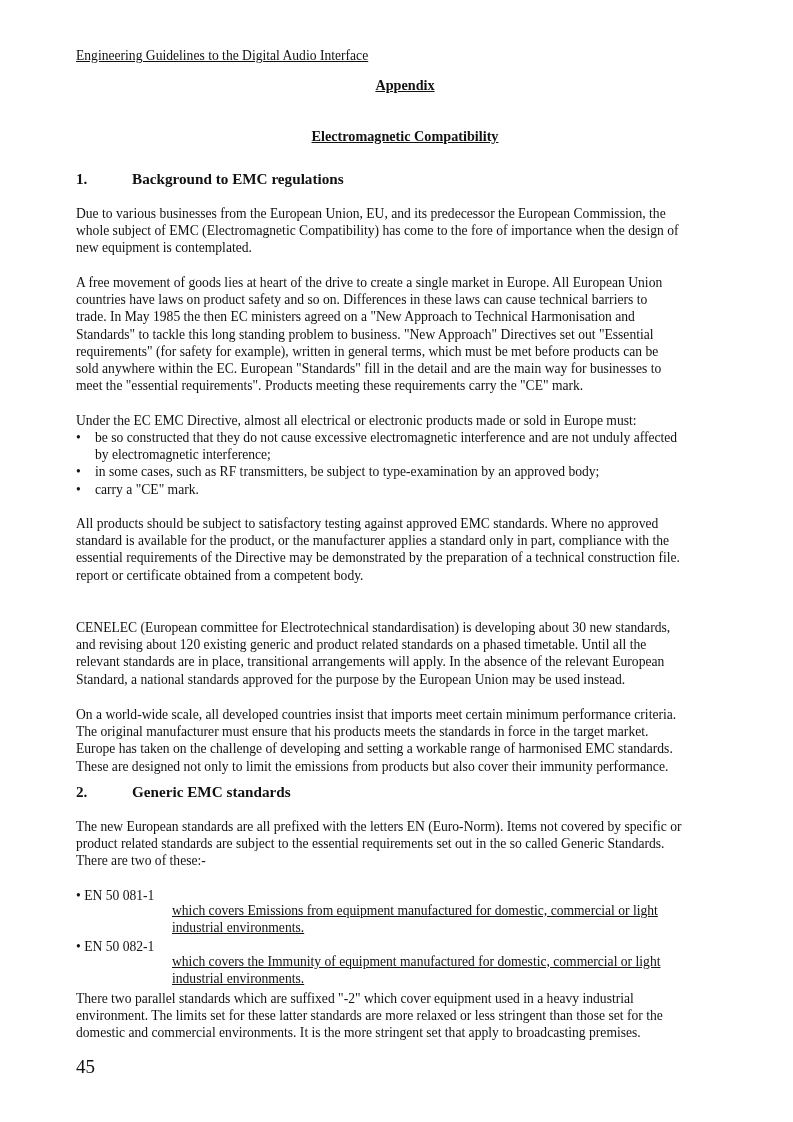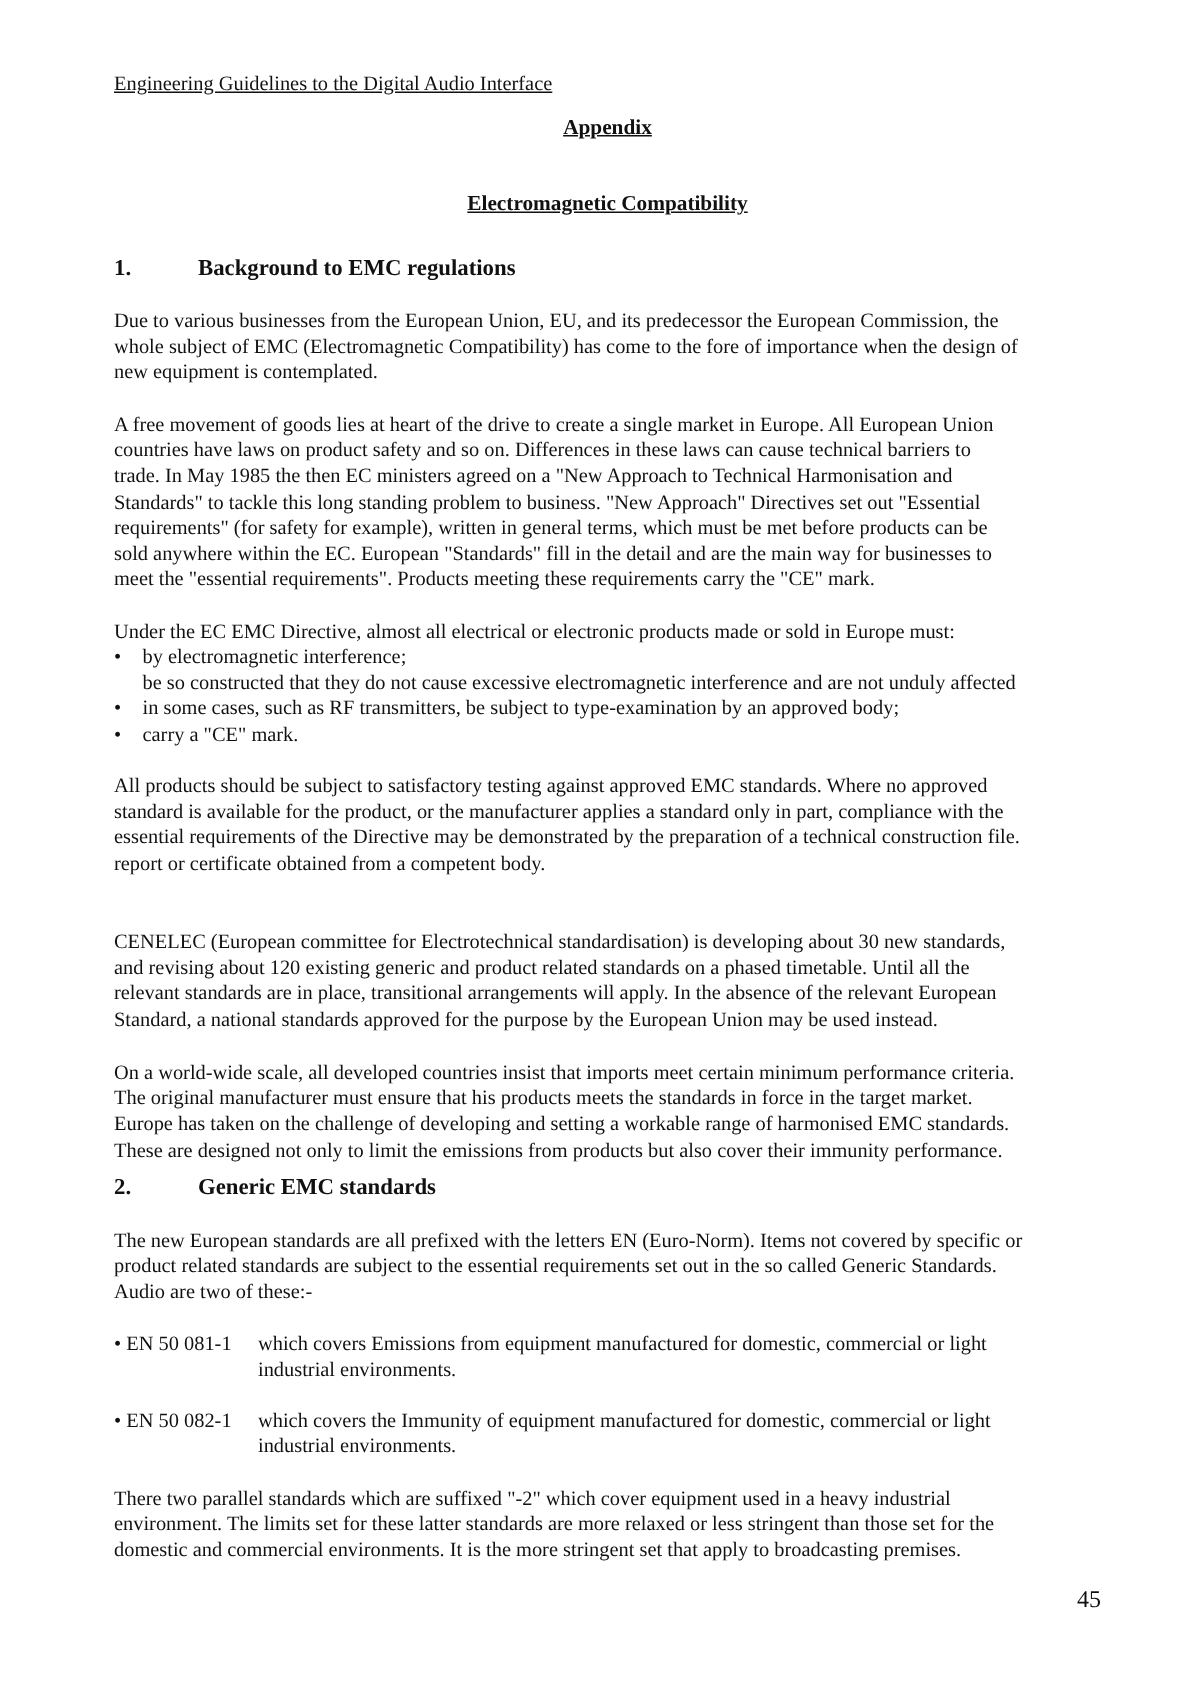--- a/index.html
+++ b/index.html
@@ -87,29 +87,30 @@
     }
     .en-code {
       position: absolute;
       left: 0;
       top: 0;
       white-space: nowrap;
     }
     .en-text {
       position: absolute;
       left: 96px;
-      top: 0;
+      top: 15px;
+      text-decoration: underline;
     }
     .page-number {
       position: absolute;
       top: 1058px;
       left: 0;
       width: 658px;
-      text-align: right;
-      font-size: 16px;
+      text-align: left;
+      font-size: 19px;
     }
   </style>
 </head>
 <body>
 
 <div class="page">
 
   <div class="running-header">Engineering Guidelines to the Digital Audio Interface</div>
 
   <div class="center-title appendix-title">Appendix</div>
@@ -134,22 +135,22 @@
     <span class="line">sold anywhere within the EC.  European "Standards" fill in the detail and are the main way for businesses to</span>
     <span class="line">meet the "essential requirements".  Products meeting these requirements carry the "CE" mark.</span>
   </div>
 
   <div class="para" style="top:412px;">
     <span class="line">Under the EC EMC Directive, almost all electrical or electronic products made or sold in Europe must:</span>
   </div>
   <div class="bullets" style="top:429px;">
     <div class="bullet-item">
       <span class="bullet-dot">•</span>
+      <span class="line">be so constructed that they do not cause excessive electromagnetic interference and are not unduly affected</span>
       <span class="line">by electromagnetic interference;</span>
-      <span class="line">be so constructed that they do not cause excessive electromagnetic interference and are not unduly affected</span>
     </div>
     <div class="bullet-item">
       <span class="bullet-dot">•</span>
       <span class="line">in some cases, such as RF transmitters, be subject to type-examination by an approved body;</span>
     </div>
     <div class="bullet-item">
       <span class="bullet-dot">•</span>
       <span class="line">carry a "CE" mark.</span>
     </div>
   </div>
@@ -175,21 +176,21 @@
     <span class="line">These are designed not only to limit the emissions from products but also cover their immunity performance.</span>
   </div>
 
   <div class="section-heading" style="top:783px;">
     <span class="num">2.</span><span>Generic EMC standards</span>
   </div>
 
   <div class="para" style="top:818px;">
     <span class="line">The new European standards are all prefixed with the letters EN (Euro-Norm). Items not covered by specific or</span>
     <span class="line">product related standards are subject to the essential requirements set out in the so called Generic Standards.</span>
-    <span class="line">Audio are two of these:-</span>
+    <span class="line">There are two of these:-</span>
   </div>
 
   <div class="en-item" style="top:887px;">
     <span class="en-code"><span>•</span> <span>EN 50 081-1</span></span>
     <div class="en-text">
       <span class="line">which  covers Emissions from equipment manufactured for domestic, commercial or light</span>
       <span class="line">industrial environments.</span>
     </div>
   </div>
 

